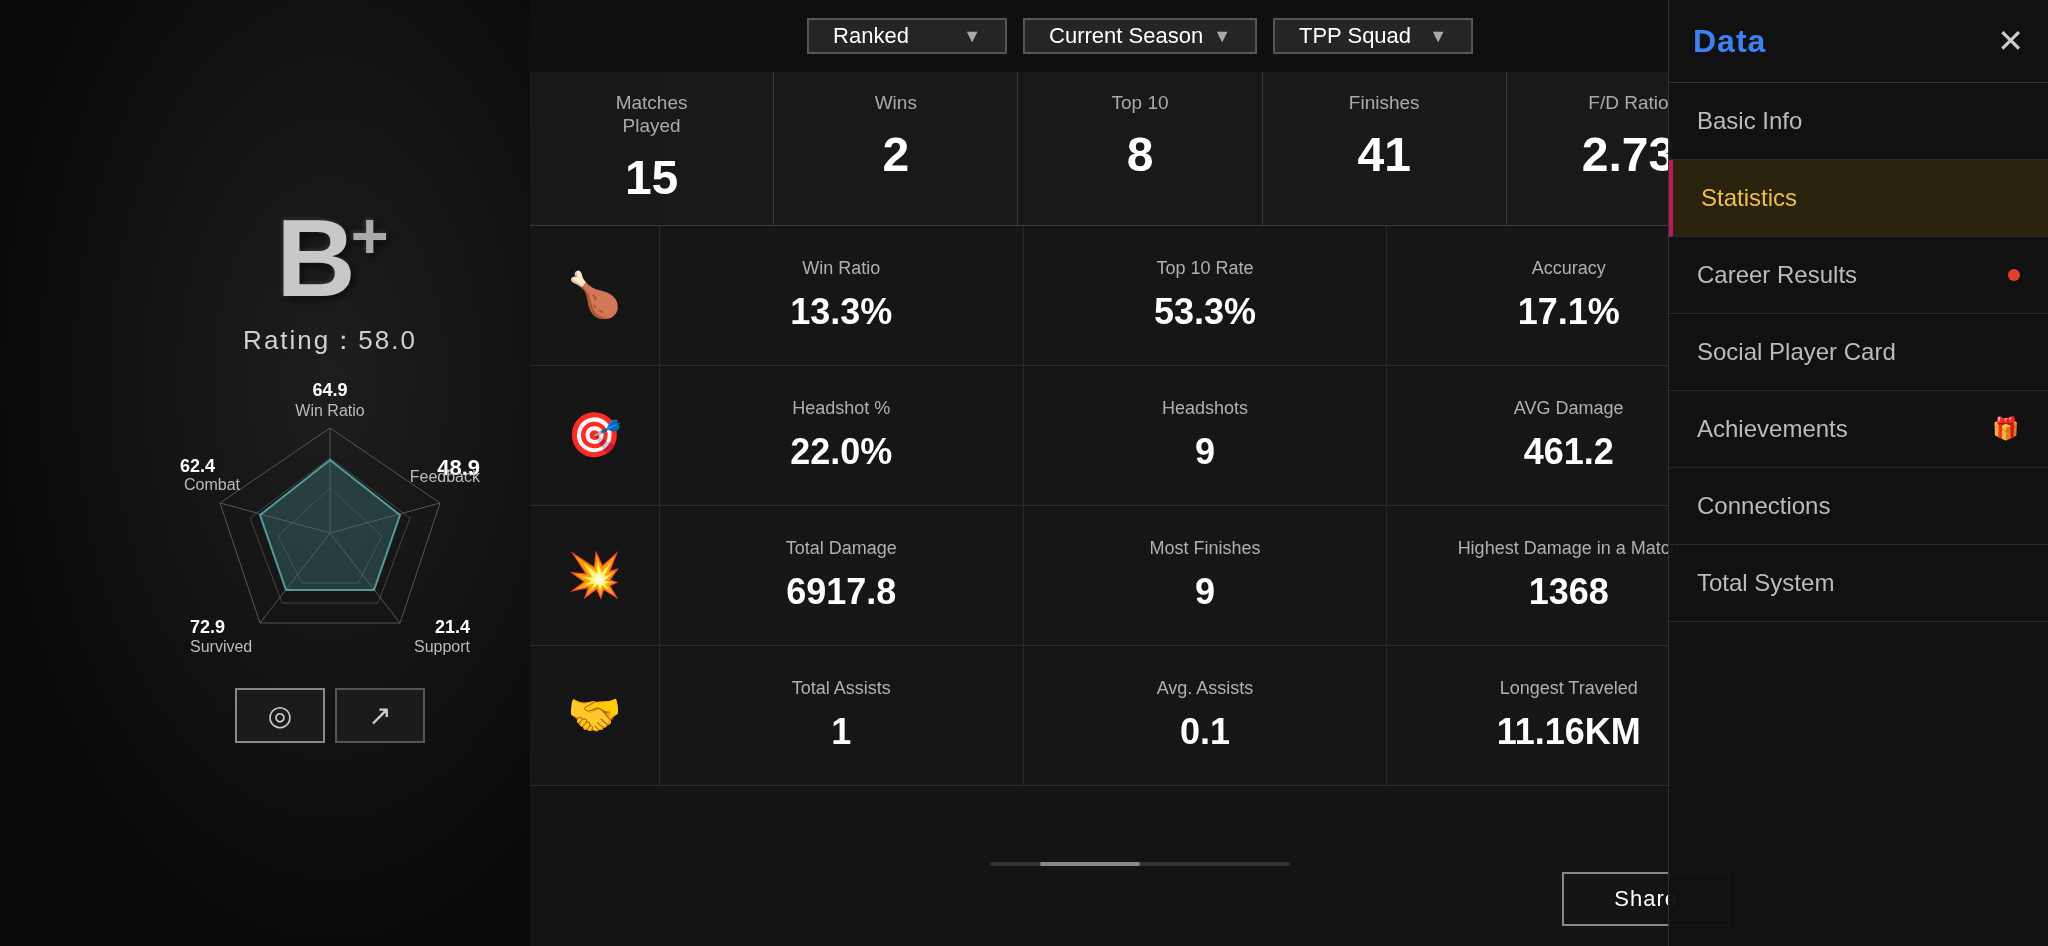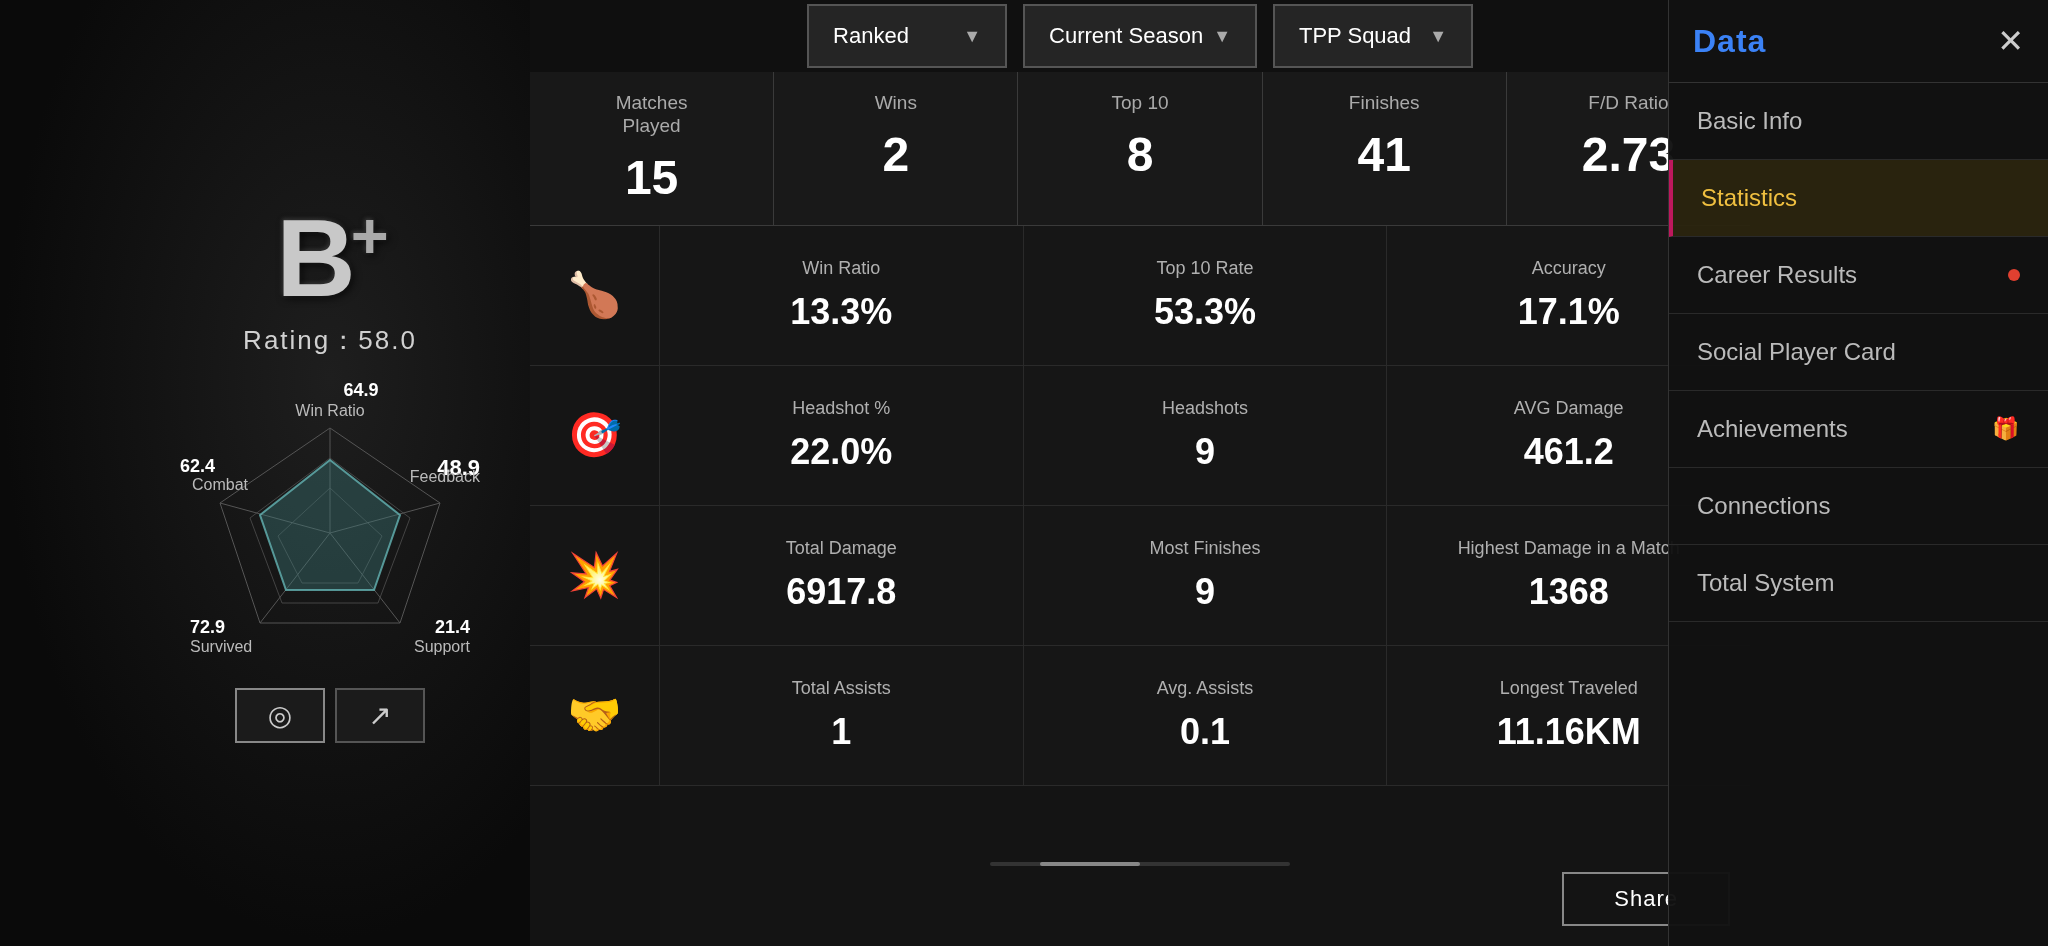--- a/index.html
+++ b/index.html
@@ -135,21 +135,21 @@
       height: 72px;
       background: rgba(15,15,15,0.9);
       display: flex;
       align-items: center;
       justify-content: center;
       gap: 16px;
       padding: 0 20px;
     }
 
     .filter-dropdown {
-      height: 64px;
+      height: 36px;
       background: rgba(40,40,40,0.9);
       border: 2px solid #555;
       color: #fff;
       font-size: 22px;
       padding: 0 24px;
       display: flex;
       align-items: center;
       gap: 10px;
       cursor: pointer;
       min-width: 200px;
@@ -393,34 +393,34 @@
       <line x1="130" y1="115" x2="130" y2="10" stroke="#555" stroke-width="1"></line>
       <line x1="130" y1="115" x2="240" y2="85" stroke="#555" stroke-width="1"></line>
       <line x1="130" y1="115" x2="200" y2="205" stroke="#555" stroke-width="1"></line>
       <line x1="130" y1="115" x2="60" y2="205" stroke="#555" stroke-width="1"></line>
       <line x1="130" y1="115" x2="20" y2="85" stroke="#555" stroke-width="1"></line>
 
       <polygon points="130,42 200,97 174,172 86,172 60,97" fill="rgba(60,120,120,0.4)" stroke="rgba(100,180,180,0.8)" stroke-width="2"></polygon>
     </svg>
 
     <div class="radar-labels">
-      <div class="radar-label label-top-val" style="top:-8px;left:50%;transform:translateX(-50%);color:#fff;font-size:18px;font-weight:bold;margin-left:31px;">64.9</div>
+      <div class="radar-label label-top-val" style="top:-8px;left:50%;transform:translateX(-50%);color:#fff;font-size:18px;font-weight:bold;">64.9</div>
       <div class="radar-label" style="top:14px;left:50%;transform:translateX(-50%);color:#bbb;font-size:16px;">Win Ratio</div>
 
       <div class="radar-label" style="top:67px;right:0px;color:#fff;font-size:22px;font-weight:bold;">48.9</div>
       <div class="radar-label" style="top:80px;right:0px;color:#bbb;font-size:16px;text-align:right;">Feedback</div>
 
       <div class="radar-label" style="bottom:20px;right:10px;color:#fff;font-size:18px;font-weight:bold;text-align:right;">21.4</div>
       <div class="radar-label" style="bottom:2px;right:10px;color:#bbb;font-size:16px;text-align:right;">Support</div>
 
       <div class="radar-label" style="bottom:20px;left:10px;color:#fff;font-size:18px;font-weight:bold;">72.9</div>
       <div class="radar-label" style="bottom:2px;left:10px;color:#bbb;font-size:16px;">Survived</div>
 
       <div class="radar-label" style="top:68px;left:0px;color:#fff;font-size:18px;font-weight:bold;">62.4</div>
-      <div class="radar-label" style="top:88px;left:12px;color:#bbb;font-size:16px;">Combat</div>
+      <div class="radar-label" style="top:88px;left:4px;color:#bbb;font-size:16px;">Combat</div>
     </div>
   </div>
 
   <div class="bottom-buttons">
     <div class="bottom-btn active">
       <span style="color:#ccc;font-size:28px;">◎</span>
     </div>
     <div class="bottom-btn">
       <span style="color:#ccc;font-size:28px;">↗</span>
     </div>

